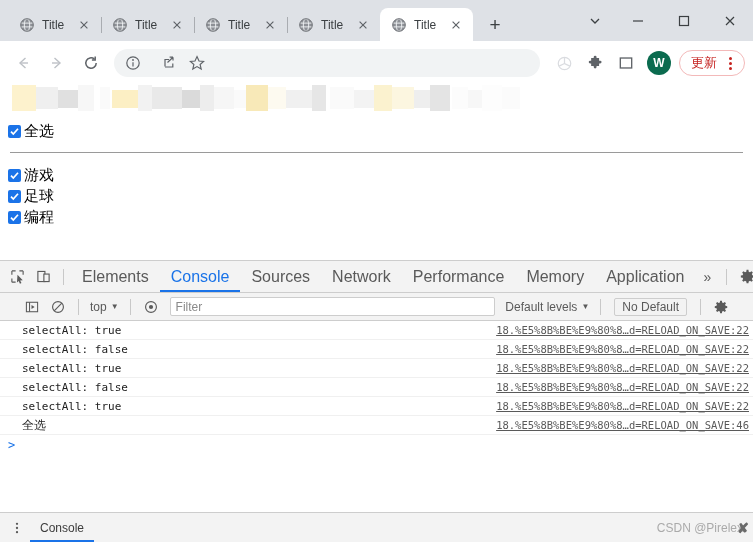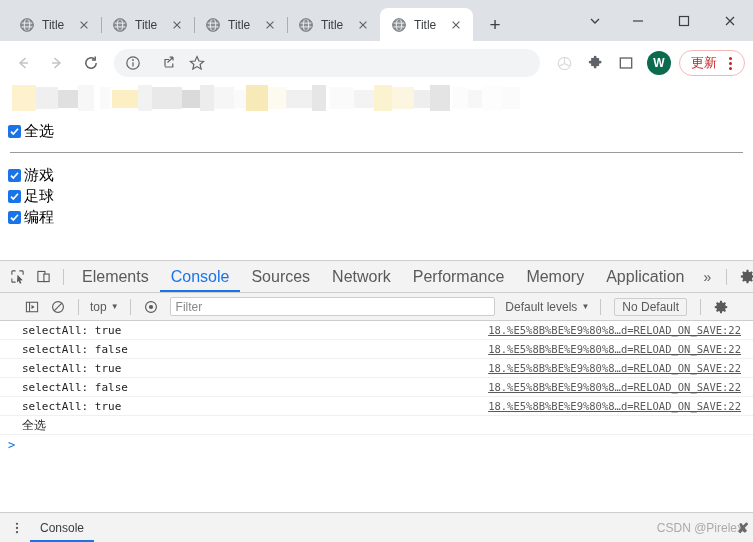--- a/index.html
+++ b/index.html
@@ -176,21 +176,21 @@
     font-size: 12px; color: #5a5a5a; border: 1px solid #cdcdcd;
     border-radius: 2px; padding: 1px 7px; margin: 0 6px; white-space: nowrap;
     background: #f3f3f3;
   }
 
   .console-body {
     flex: 1 1 auto; background: #fff; overflow: hidden; position: relative;
   }
   .logrow {
     display: flex; align-items: center; height: 19px;
-    border-bottom: 1px solid #f0f0f0; padding-left: 22px; padding-right: 12px;
+    border-bottom: 1px solid #f0f0f0; padding-left: 22px; padding-right: 4px;
     font-family: "DejaVu Sans Mono", monospace; font-size: 11px; color: #222;
   }
   .logrow .msg { flex: 1 1 auto; white-space: nowrap; }
   .logrow .msg.cjk { font-family: "Liberation Sans", sans-serif; font-size: 12px; }
   .logrow .src {
     font-family: "DejaVu Sans Mono", monospace; font-size: 10.5px;
     color: #5a5a5a; text-decoration: underline; white-space: nowrap;
     margin-left: auto;
   }
   .promptrow {
@@ -595,20 +595,21 @@
           <div class="logrow">
             <span class="msg">selectAll: false</span>
             <span class="src">18.%E5%8B%BE%E9%80%8…d=RELOAD_ON_SAVE:22</span>
           </div>
           <div class="logrow">
             <span class="msg">selectAll: true</span>
             <span class="src">18.%E5%8B%BE%E9%80%8…d=RELOAD_ON_SAVE:22</span>
           </div>
           <div class="logrow">
             <span class="msg cjk">全选</span>
+            <span class="src">18.%E5%8B%BE%E9%80%8…d=RELOAD_ON_SAVE:46</span>
           </div>
         </div>
       <div class="promptrow">
         <span>&gt;</span>
       </div>
     </div>
 
     <div class="dt-drawer">
       <div class="dt-icon">
         <svg width="14" height="14" viewBox="0 0 14 14">

